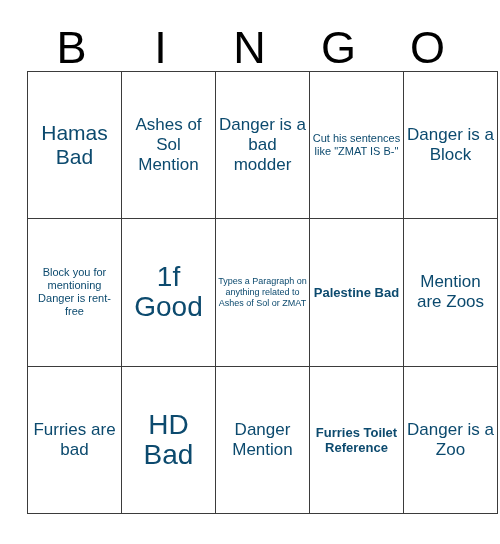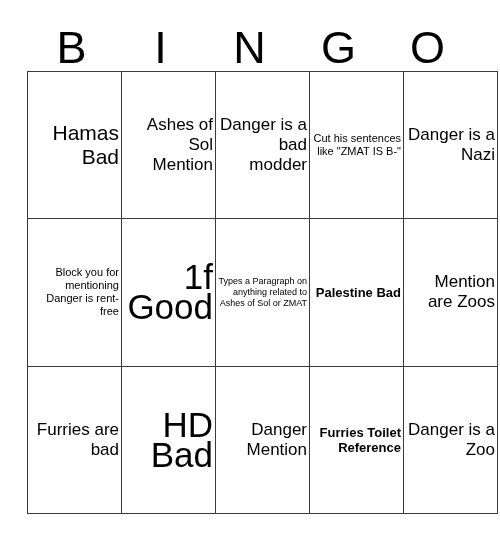--- a/index.html
+++ b/index.html
@@ -52,29 +52,29 @@
     width: 445px;
     height: 443px;
     border-collapse: collapse;
     table-layout: fixed;
   }
   #grid td {
     border: 1px solid #3b3b3b;
     width: 89px;
     height: 88.6px;
     padding: 1px 2px;
-    text-align: right;
+    text-align: center;
     vertical-align: middle;
-    color: #000000;
+    color: #0c4a6e;
     overflow: hidden;
     word-wrap: break-word;
   }
 
   
-  .t-xl  { font-size: 35px; line-height: 30px; }
+  .t-xl  { font-size: 28px; line-height: 30px; }
   .t-lg  { font-size: 21px; line-height: 24px; }
   .t-md  { font-size: 17px; line-height: 20px; }
   .t-sm  { font-size: 13px; line-height: 15px; font-weight: bold; }
   .t-xs  { font-size: 11px; line-height: 13px; }
   .t-xxs { font-size:  9px; line-height: 11px; margin-top: 28px; }
 </style>
 </head>
 <body>
 
 <div id="card">
@@ -87,21 +87,21 @@
     <div class="header-cell">O</div>
   </div>
 
   <table id="grid">
     <tbody>
       <tr>
         <td class="t-lg">Hamas Bad</td>
         <td class="t-md">Ashes of Sol Mention</td>
         <td class="t-md">Danger is a bad modder</td>
         <td class="t-xs">Cut his sentences like "ZMAT IS B-"</td>
-        <td class="t-md">Danger is a Nazi</td>
+        <td class="t-md">Danger is a Block</td>
       </tr>
       <tr>
         <td class="t-xs">Block you for mentioning Danger is rent-free</td>
         <td class="t-xl">1f Good</td>
         <td class="t-xxs">Types a Paragraph on anything related to Ashes of Sol or ZMAT</td>
         <td class="t-sm">Palestine Bad</td>
         <td class="t-md">Mention are Zoos</td>
       </tr>
       <tr>
         <td class="t-md">Furries are bad</td>

